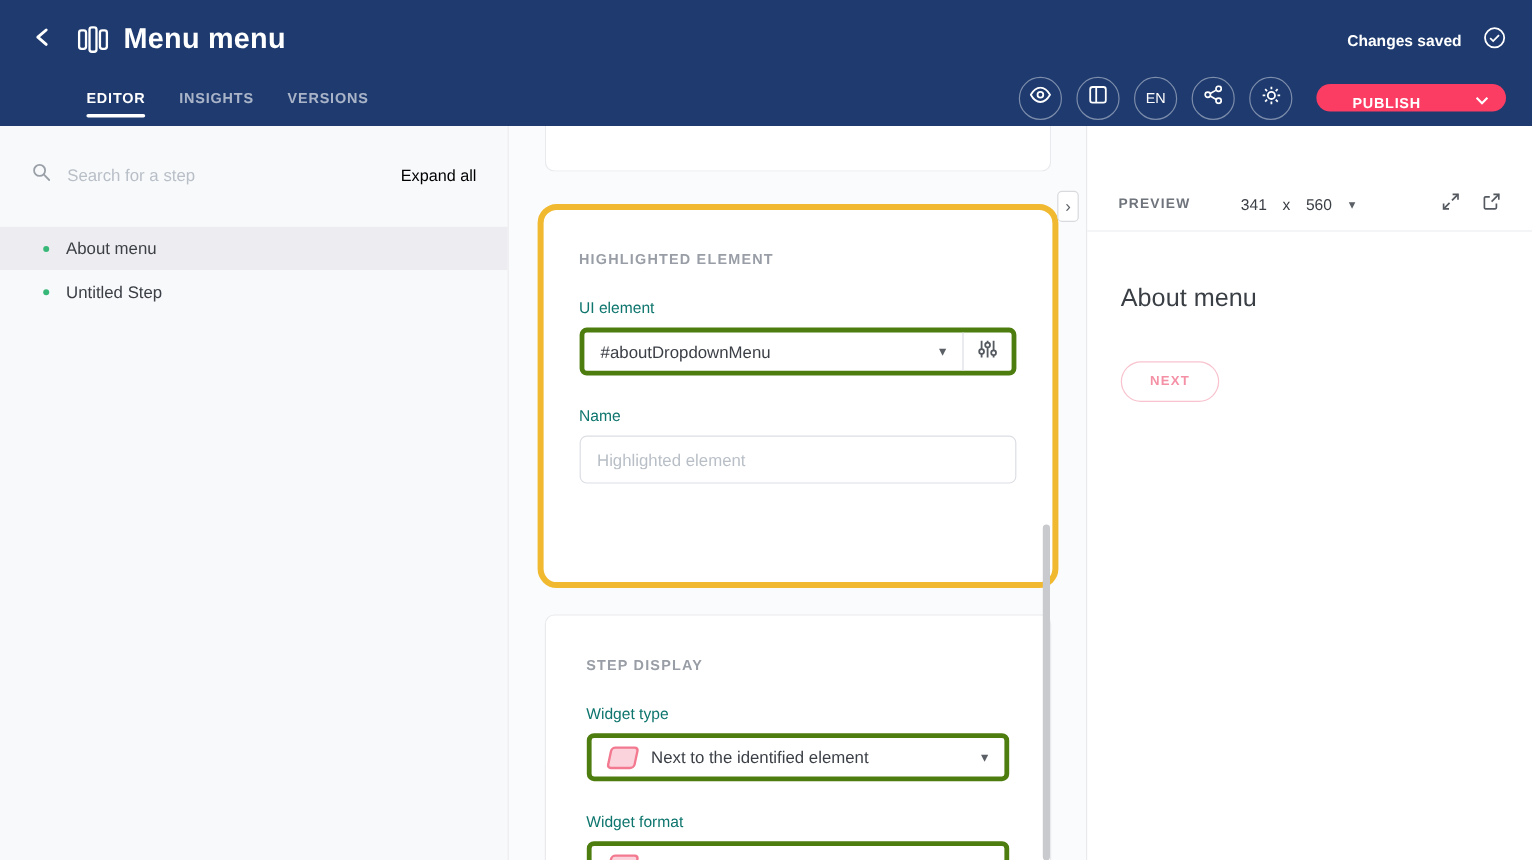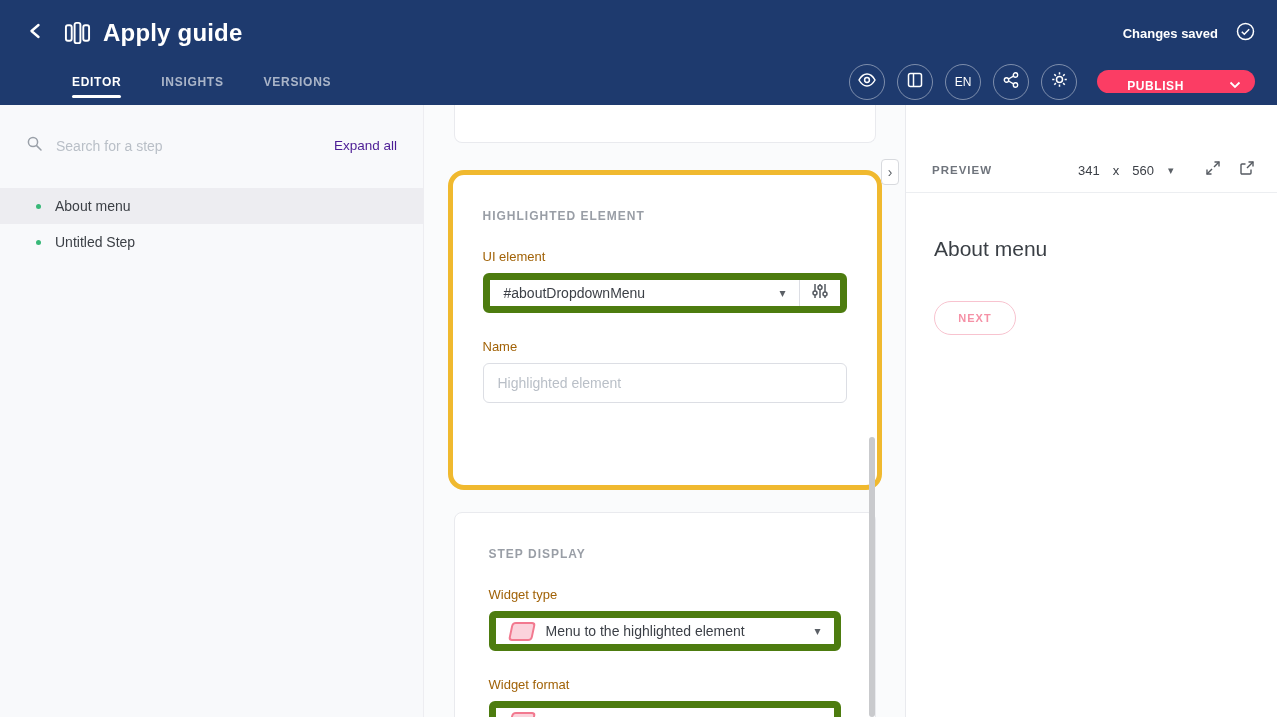--- a/index.html
+++ b/index.html
@@ -7,76 +7,76 @@
   .app{width:1277px;height:717px;overflow:hidden;position:relative;background:#fff;}
 
   
   .topbar{height:105px;background:var(--header-bg,#1e3a6e);color:#fff;box-sizing:border-box;padding:0 22px;display:flex;flex-direction:column;}
   .topbar-row1{display:flex;align-items:center;height:50px;margin-top:8px;}
   .back-btn{width:28px;height:28px;display:flex;align-items:center;justify-content:center;cursor:pointer;}
   .logo{margin-left:14px;display:flex;align-items:center;}
   .page-title{margin-left:12px;font-size:24px;font-weight:600;letter-spacing:.2px;}
   .changes-saved{margin-left:auto;display:flex;align-items:center;gap:18px;font-size:13px;font-weight:700;}
   .topbar-row2{display:flex;align-items:center;height:47px;}
-  .tabs{display:flex;gap:40px;margin-left:50px;height:100%;align-items:flex-end;}
+  .tabs{display:flex;gap:28px;margin-left:50px;height:100%;align-items:flex-end;}
   .tab{font-size:12px;font-weight:700;letter-spacing:.7px;opacity:.62;cursor:pointer;position:relative;height:100%;display:flex;align-items:center;}
   .tab.active{opacity:1;}
   .tab.active::after{content:"";position:absolute;left:0;right:0;bottom:7px;height:3px;background:#fff;border-radius:2px;}
   .toolbar{margin-left:auto;display:flex;align-items:center;gap:12px;}
   .icon-circle{width:36px;height:36px;border:1px solid rgba(255,255,255,.42);border-radius:50%;display:flex;align-items:center;justify-content:center;cursor:pointer;box-sizing:border-box;}
   .lang{font-size:12px;font-weight:400;}
   .btn-build{height:36px;border:1px solid rgba(255,255,255,.85);border-radius:18px;padding:0 22px;display:flex;align-items:center;font-size:12px;font-weight:700;letter-spacing:.6px;margin-left:8px;cursor:pointer;box-sizing:border-box;}
   .btn-publish{height:23px;border-radius:18px;background:var(--accent-pink,#fb3d64);display:flex;align-items:flex-end;margin-left:8px;overflow:hidden;cursor:pointer;}
   .btn-publish .pub-label{padding:0 30px;display:flex;align-items:center;font-size:12px;font-weight:700;letter-spacing:.6px;}
   .btn-publish .sep{width:1px;background:rgba(255,255,255,.4);}
   .btn-publish .caret-seg{width:40px;display:flex;align-items:center;justify-content:center;}
 
   
   .main{display:flex;height:612px;position:relative;background:#fafbfc;}
 
   
   .sidebar{width:424px;flex-shrink:0;box-sizing:border-box;background:#f8f9fb;border-right:1px solid #ededf1;}
   .search-row{display:flex;align-items:center;margin:30px 26px 0 26px;gap:11px;}
   .search-input{flex:1;border:none;background:transparent;outline:none;font-family:"Liberation Sans",sans-serif;font-size:14px;color:#3c4046;}
   .search-input::placeholder{color:#b9bfc7;}
-  .expand-all{font-size:13.5px;color:#4c1d95;cursor:pointer;white-space:nowrap;margin-left:32px;}
+  .expand-all{font-size:13.5px;color:#000000;cursor:pointer;white-space:nowrap;margin-left:32px;}
   .steps{margin-top:32px;}
   .step-row{height:36px;display:flex;align-items:center;padding-left:36px;gap:14px;font-size:14px;color:#3c4046;cursor:pointer;}
   .step-row.selected{background:#ededf1;}
   .dot{width:5px;height:5px;border-radius:50%;background:var(--step-dot-green,#38b878);flex-shrink:0;}
 
   
   .editor{flex:1;position:relative;min-width:0;}
   .card{background:#fff;border:1px solid #e9eaee;border-radius:8px;box-sizing:border-box;width:422px;margin:0 auto;}
   .card-top-partial{height:38px;border-top:none;border-radius:0 0 8px 8px;}
   .card.highlighted{width:434px;margin-top:27px;border:5px solid var(--highlight-border,#f0b92f);border-radius:16px;height:320px;padding:34px 30px;}
   .card.step-display{margin-top:22px;padding:34px 34px;height:300px;}
   .card-heading{font-size:12px;letter-spacing:1px;color:#999ea6;font-weight:700;}
-  .field-label{font-size:13px;color:#a16207;margin:26px 0 9px;}
-  .select{display:flex;align-items:center;height:40px;border:7px solid #4d7c0f;border-radius:6px;background:#fff;box-sizing:border-box;cursor:pointer;}
+  .field-label{font-size:13px;color:#0f766e;margin:26px 0 9px;}
+  .select{display:flex;align-items:center;height:40px;border:4px solid #4d7c0f;border-radius:6px;background:#fff;box-sizing:border-box;cursor:pointer;}
   .select-text{flex:1;padding:0 14px;font-size:14px;color:#3b3f46;display:flex;align-items:center;gap:12px;min-width:0;}
   .select .caret{padding:0 13px;color:#5b6066;font-size:12px;}
   .vert-sep{width:1px;align-self:stretch;background:#dcdee4;}
   .tune{width:40px;display:flex;align-items:center;justify-content:center;cursor:pointer;}
   .text-input{width:100%;box-sizing:border-box;height:40px;border:1px solid #dcdee4;border-radius:6px;padding:0 14px;font-family:"Liberation Sans",sans-serif;font-size:14px;color:#3b3f46;outline:none;background:#fff;}
   .text-input::placeholder{color:#b9bfc7;}
   .checkbox-row{margin-top:22px;display:flex;align-items:center;gap:10px;}
   .checkbox{width:14px;height:14px;border:1px solid #c3c7cd;border-radius:3px;background:#fff;flex-shrink:0;cursor:pointer;box-sizing:border-box;}
   .checkbox-label{font-size:13.5px;color:#4a4e55;}
   .widget-icon{width:20px;height:15px;border:2px solid #f2798f;border-radius:4px;background:#fbd3dc;transform:skewX(-12deg);flex-shrink:0;}
   .editor-scrollbar{position:absolute;right:30px;top:332px;width:6px;height:280px;background:#c9cacd;border-radius:3px;cursor:pointer;}
 
   
   .collapse-btn{position:absolute;top:54px;right:378px;width:18px;height:26px;background:#fff;border:1px solid #d8dade;border-radius:4px;display:flex;align-items:center;justify-content:center;color:#5b6066;font-size:14px;cursor:pointer;z-index:2;box-sizing:border-box;}
 
   
   .preview{width:372px;flex-shrink:0;background:#fff;border-left:1px solid #e9eaee;box-sizing:border-box;}
-  .preview-header{margin-top:43px;height:45px;border-bottom:1px solid #eceef1;display:flex;align-items:center;padding:0 26px;box-sizing:border-box;gap:32px;}
+  .preview-header{margin-top:43px;height:45px;border-bottom:1px solid #eceef1;display:flex;align-items:center;padding:0 26px;box-sizing:border-box;}
   .preview-label{font-size:11.5px;letter-spacing:1px;color:#6f747c;font-weight:700;}
-  .size-ctl{display:flex;align-items:center;gap:13px;margin-left:54px;font-size:13px;color:#3b3f46;cursor:pointer;}
+  .size-ctl{display:flex;align-items:center;gap:13px;margin-left:42px;font-size:13px;color:#3b3f46;cursor:pointer;}
   .size-ctl .caret{font-size:11px;color:#5b6066;margin-left:1px;}
   .preview-icons{margin-left:auto;display:flex;gap:18px;align-items:center;}
   .preview-icon-btn{cursor:pointer;display:flex;align-items:center;}
   .preview-body{padding:26px 28px;}
   .preview-title{font-size:21px;color:#3a3f45;margin-top:18px;}
   .next-btn{margin-top:40px;width:82px;height:34px;border:1px solid #f8c3cf;border-radius:17px;background:#fff;color:#f591a6;font-size:11px;font-weight:700;letter-spacing:1px;display:flex;align-items:center;justify-content:center;cursor:pointer;box-sizing:border-box;}
 </style>
 </head>
 <body>
 
@@ -91,21 +91,21 @@
             </svg>
         </span>
       </span>
       <span class="logo">
         <svg width="27" height="24" viewBox="0 0 28 24" fill="none" stroke="#fff" stroke-width="2">
             <rect x="2" y="4" width="6" height="16" rx="2"></rect>
             <rect x="11" y="1.5" width="6" height="21" rx="2"></rect>
             <rect x="20" y="4" width="6" height="16" rx="2"></rect>
           </svg>
       </span>
-      <span class="page-title">Apply guide</span>
+      <span class="page-title">Menu menu</span>
       <span class="changes-saved">
         <span>Changes saved</span>
         <span>
           <svg width="19" height="19" viewBox="0 0 19 19" fill="none" stroke="#fff" stroke-width="1.5">
               <circle cx="9.5" cy="9.5" r="8"></circle>
               <polyline points="5.8,9.8 8.3,12.2 13.2,7.2"></polyline>
             </svg>
         </span>
       </span>
     </div>
@@ -220,21 +220,21 @@
         <div class="field-label">Name</div>
         <input class="text-input" type="text" placeholder="Highlighted element" style="">
       </div>
 
       <div class="card step-display">
         <div class="card-heading">STEP DISPLAY</div>
         <div class="field-label">Widget type</div>
         <div class="select">
           <span class="select-text">
             <span class="widget-icon"></span>
-            <span>Menu to the highlighted element</span>
+            <span>Next to the identified element</span>
           </span>
           <span class="caret">▾</span>
         </div>
         <div class="field-label">Widget format</div>
         <div class="select">
           <span class="select-text">
             <span class="widget-icon"></span>
           </span>
         </div>
       </div>

